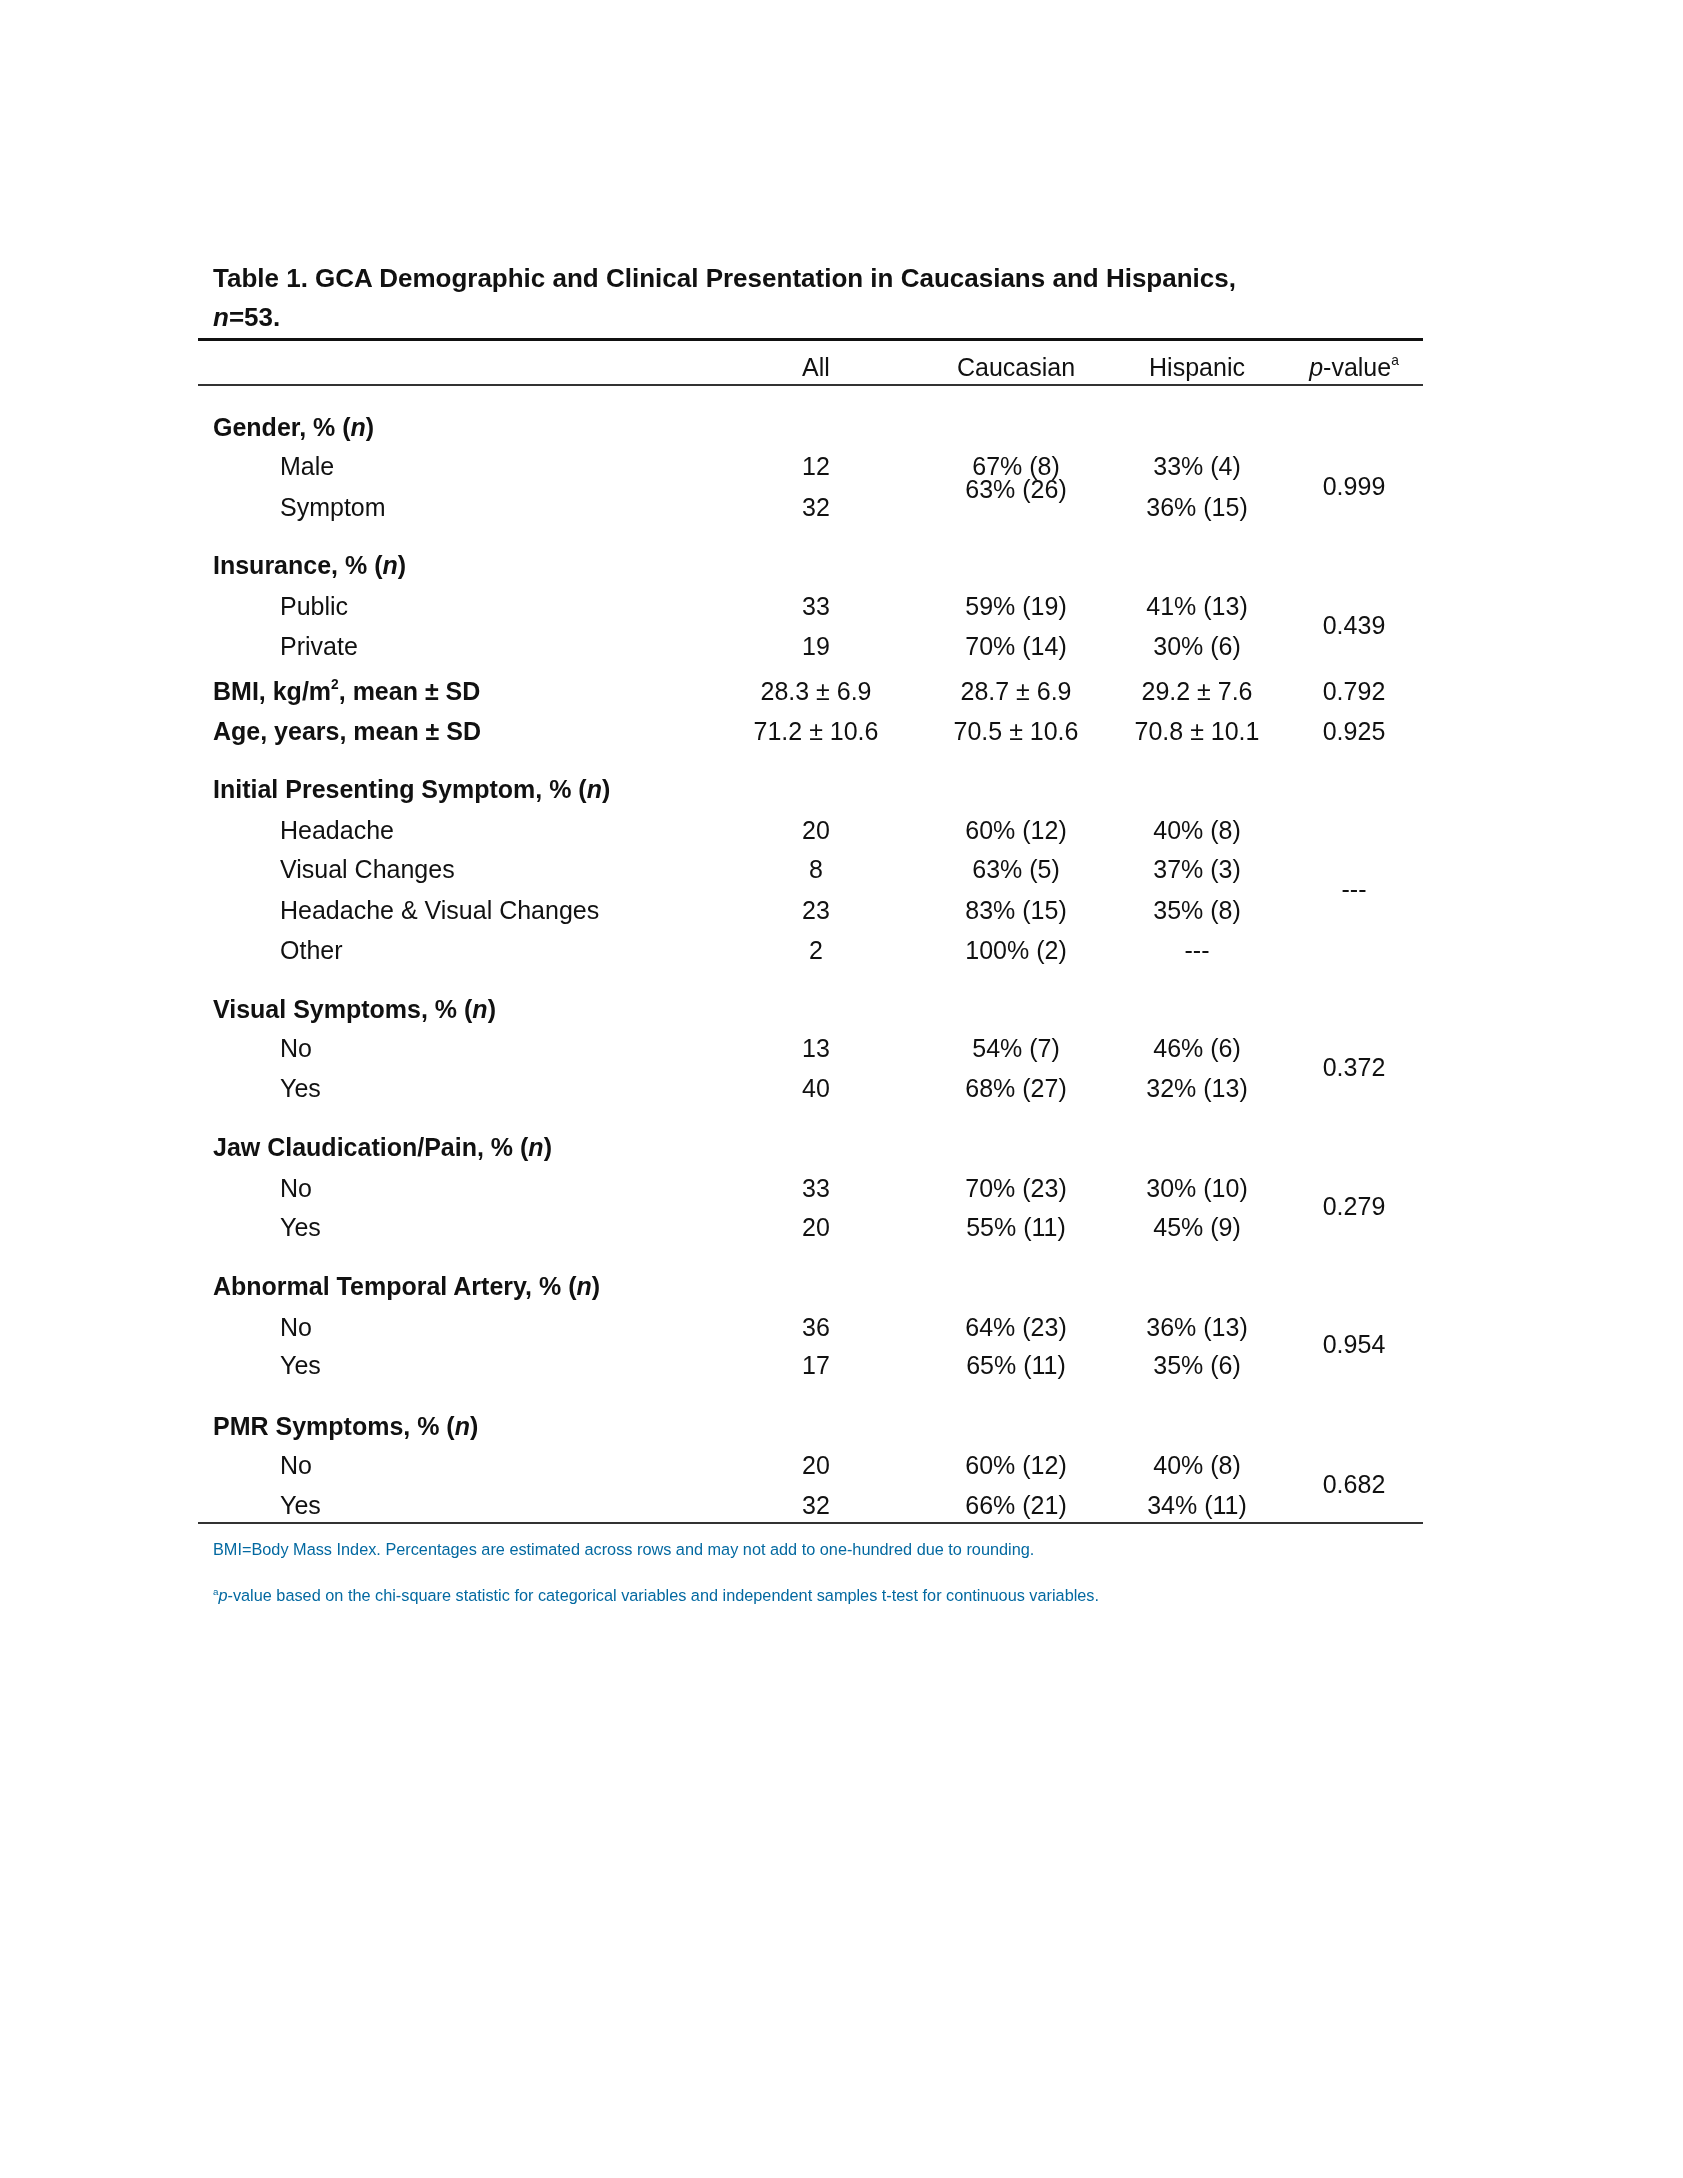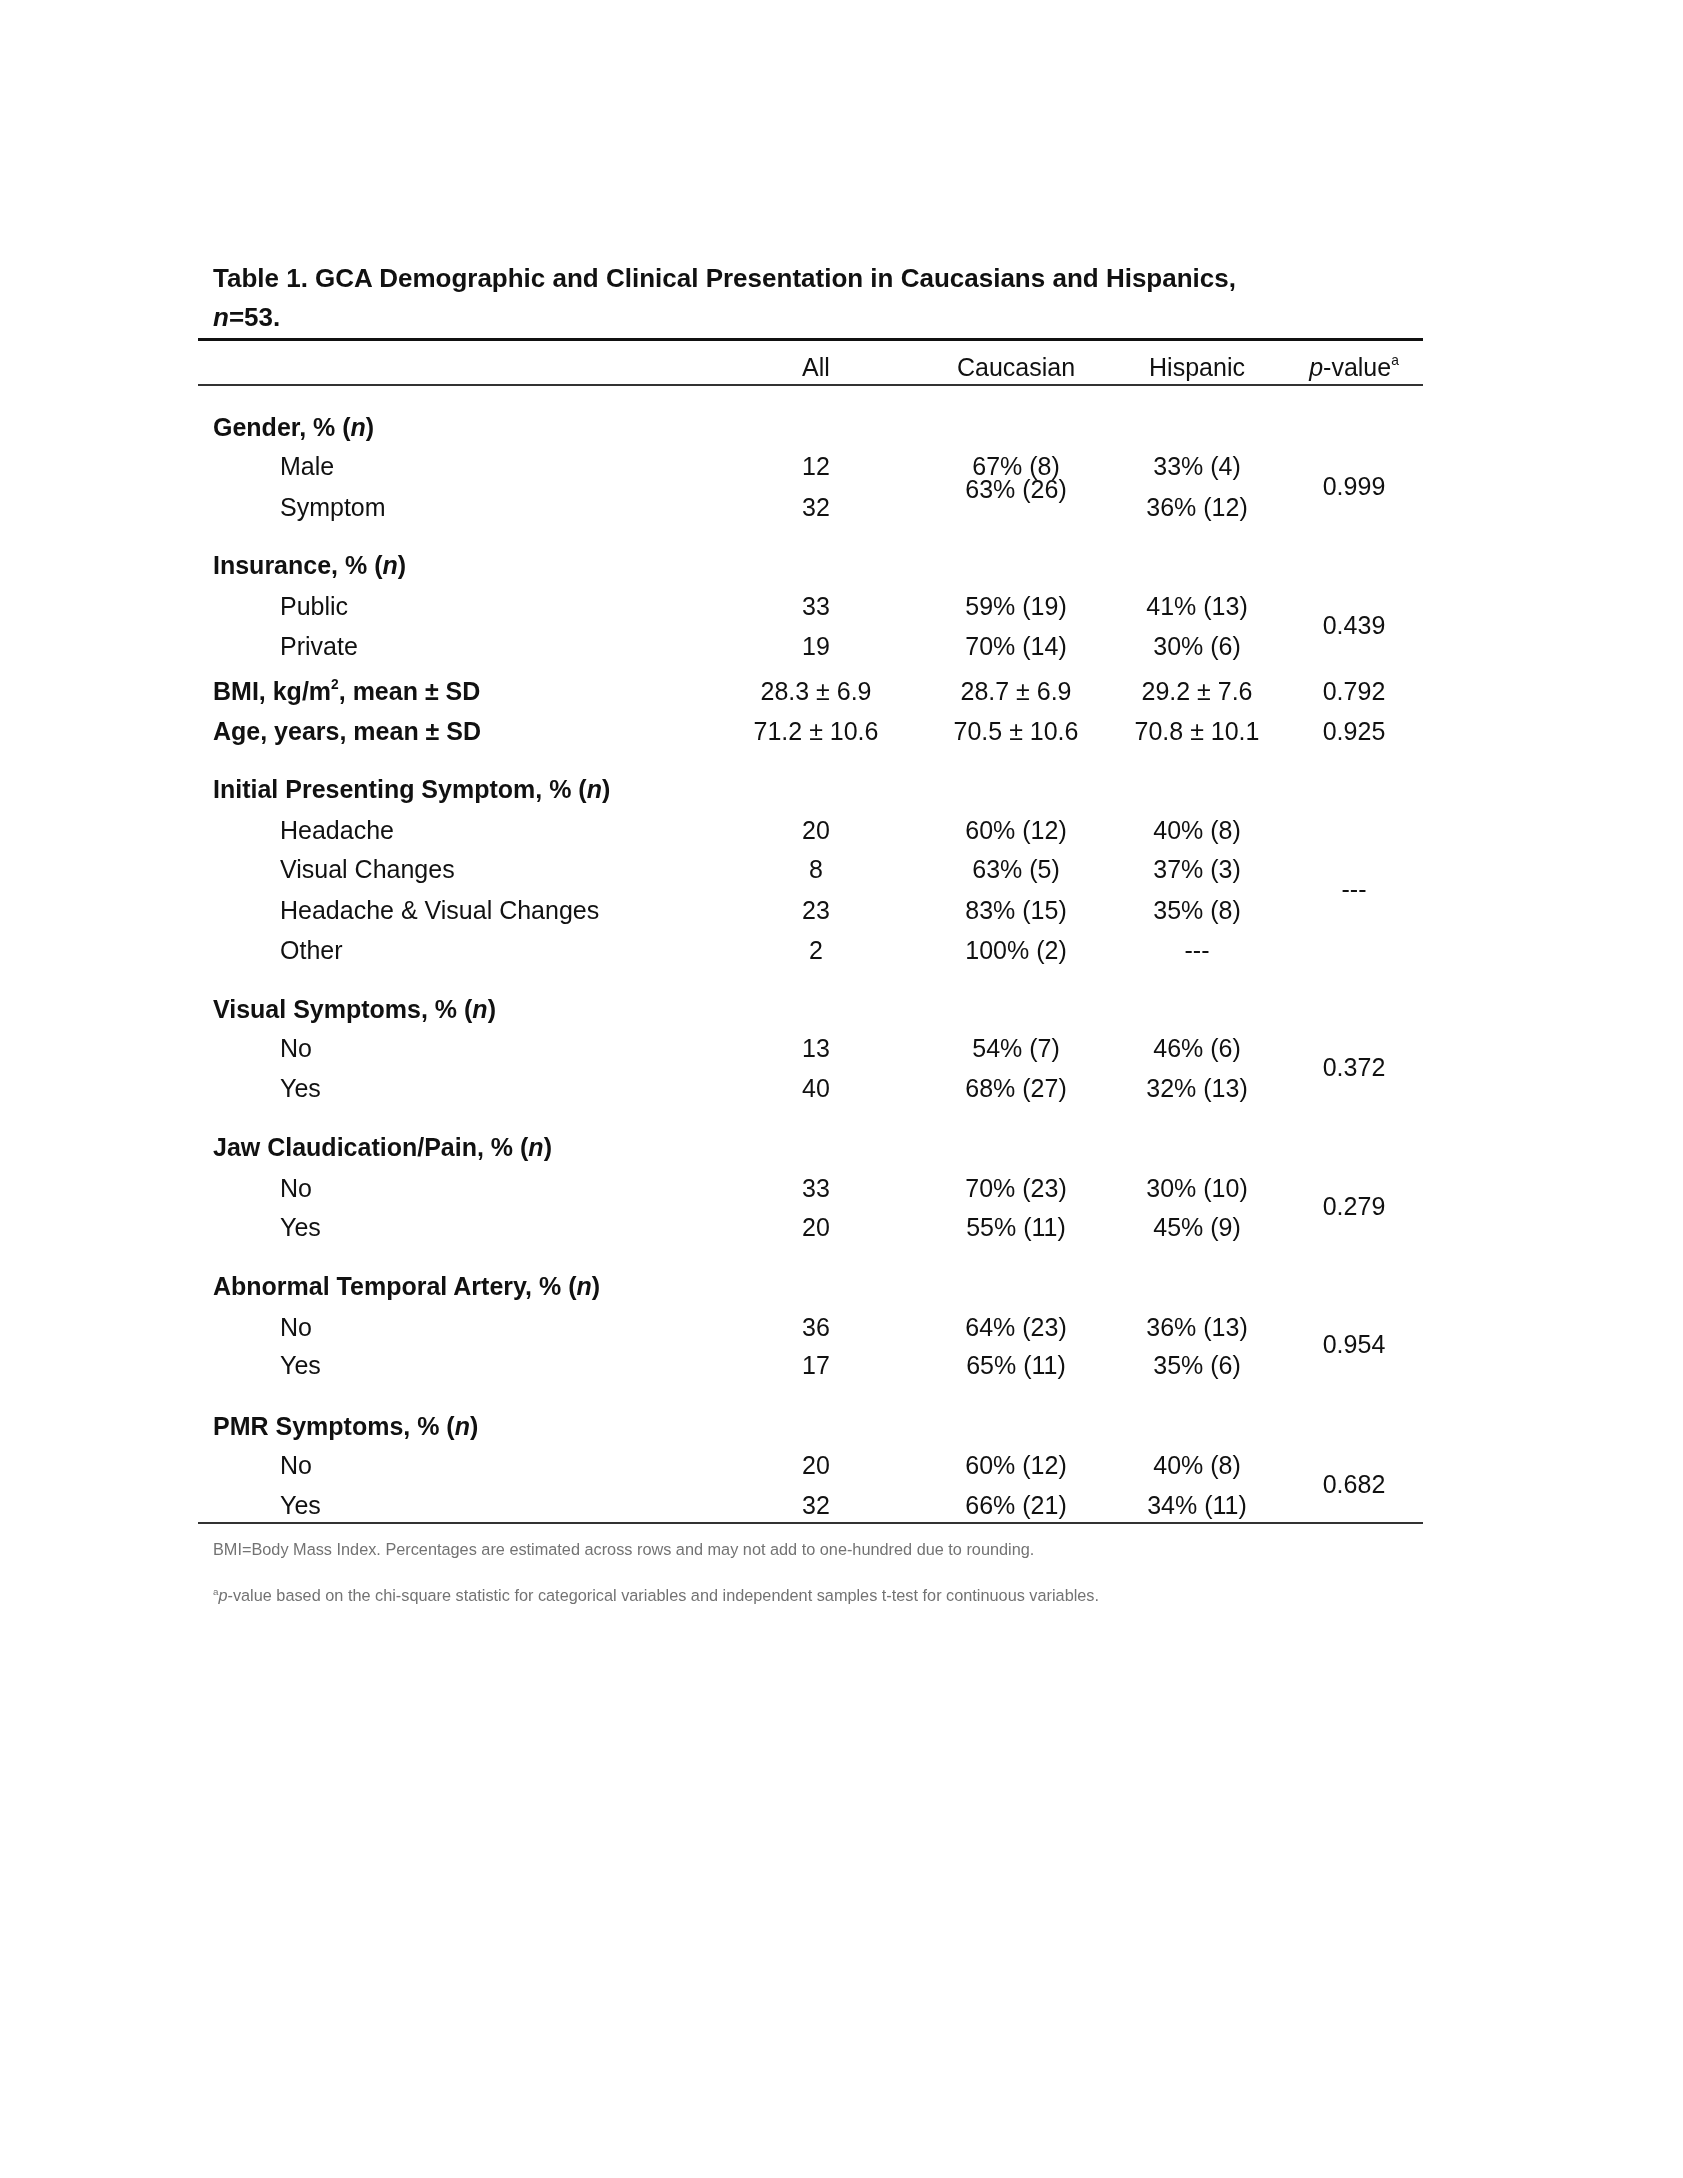--- a/index.html
+++ b/index.html
@@ -54,21 +54,21 @@
   sup { font-size: 0.55em; vertical-align: 0.75em; line-height: 0; }
   i { font-style: italic; }
 
   .foot {
     position: absolute;
     left: 213px;
     font-size: 16.3px;
     line-height: 1;
     white-space: nowrap;
     transform: translateY(-50%);
-    color: #737373;
+    color: #0369a1;
   }
   .foot sup { font-size: 0.6em; vertical-align: 0.6em; }
 </style>
 </head>
 <body>
 
 <div class="title l1">Table 1.   GCA Demographic and Clinical Presentation in Caucasians and Hispanics,</div>
 <div class="title l2"><i>n</i><span>=53.</span></div>
 
 <div class="rule top"></div>
@@ -81,21 +81,21 @@
 <div class="rule mid"></div>
 
 <div class="cell label-sec" style="top:427px"><span>Gender, % (</span><i>n</i><span>)</span></div>
 <div class="cell label-sub" style="top:466px">Male</div>
 <div class="cell center col-all" style="top:466px">12</div>
 <div class="cell center col-cau" style="top:466px">67% (8)</div>
 <div class="cell center col-his" style="top:466px">33% (4)</div>
 <div class="cell label-sub" style="top:507px">Symptom</div>
 <div class="cell center col-all" style="top:507px">32</div>
 <div class="cell center col-cau" style="top:489px">63% (26)</div>
-<div class="cell center col-his" style="top:507px">36% (12)</div>
+<div class="cell center col-his" style="top:507px">36% (15)</div>
 <div class="cell center col-p" style="top:486px">0.999</div>
 
 <div class="cell label-sec" style="top:565px"><span>Insurance, % (</span><i>n</i><span>)</span></div>
 <div class="cell label-sub" style="top:606px">Public</div>
 <div class="cell center col-all" style="top:606px">33</div>
 <div class="cell center col-cau" style="top:606px">59% (19)</div>
 <div class="cell center col-his" style="top:606px">41% (13)</div>
 <div class="cell label-sub" style="top:646px">Private</div>
 <div class="cell center col-all" style="top:646px">19</div>
 <div class="cell center col-cau" style="top:646px">70% (14)</div>

